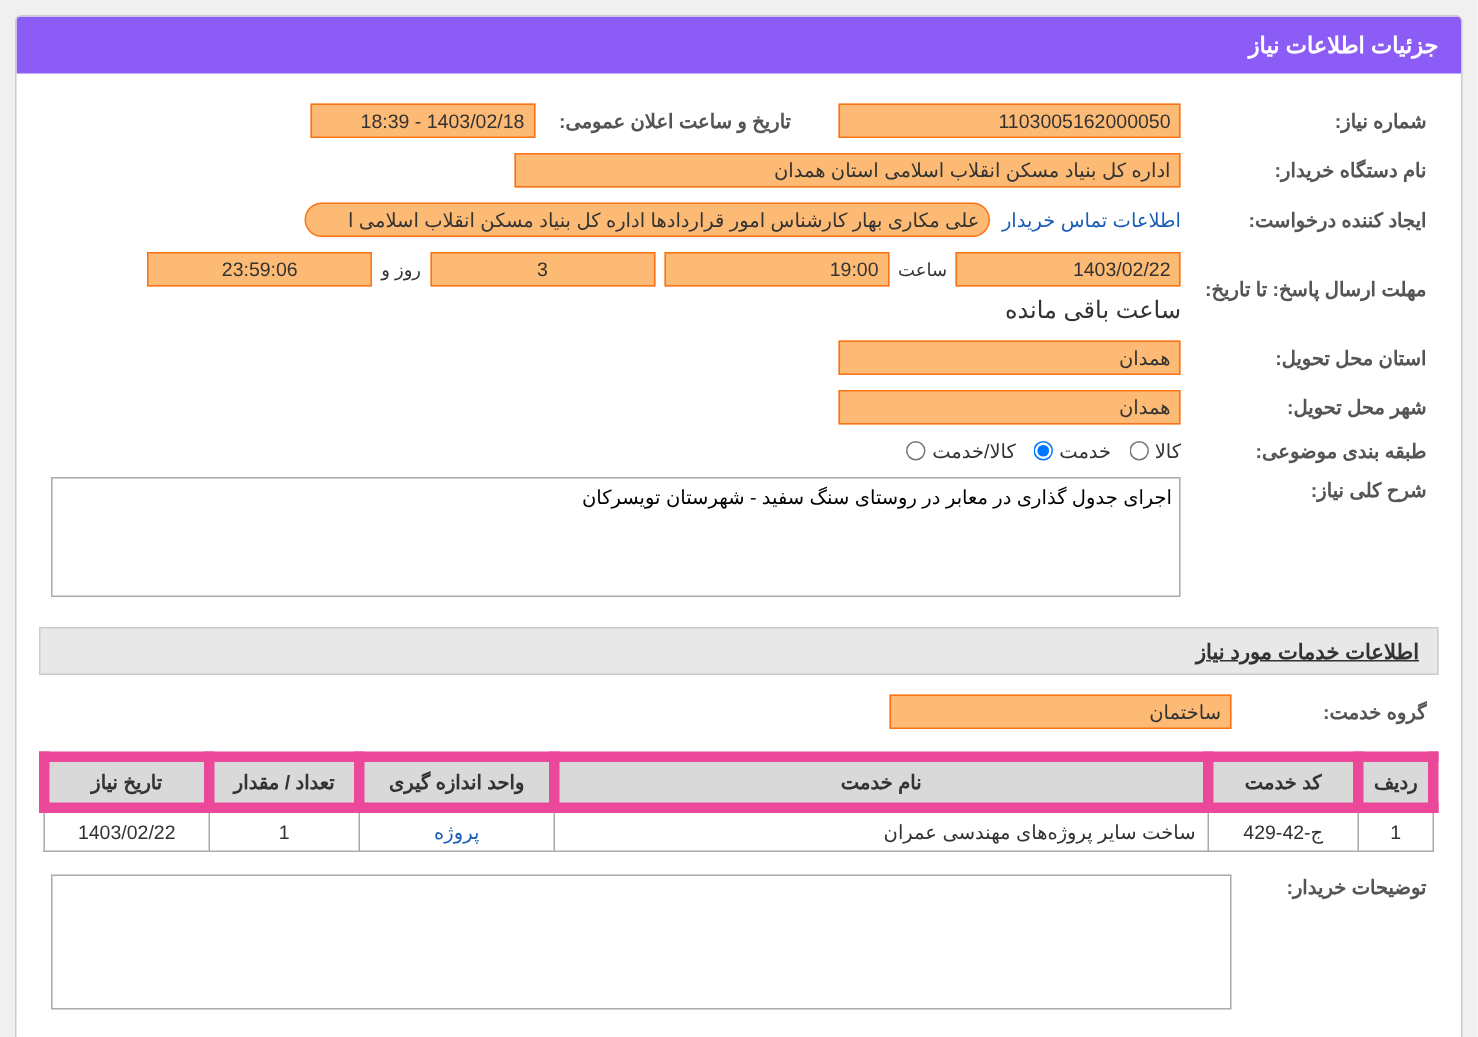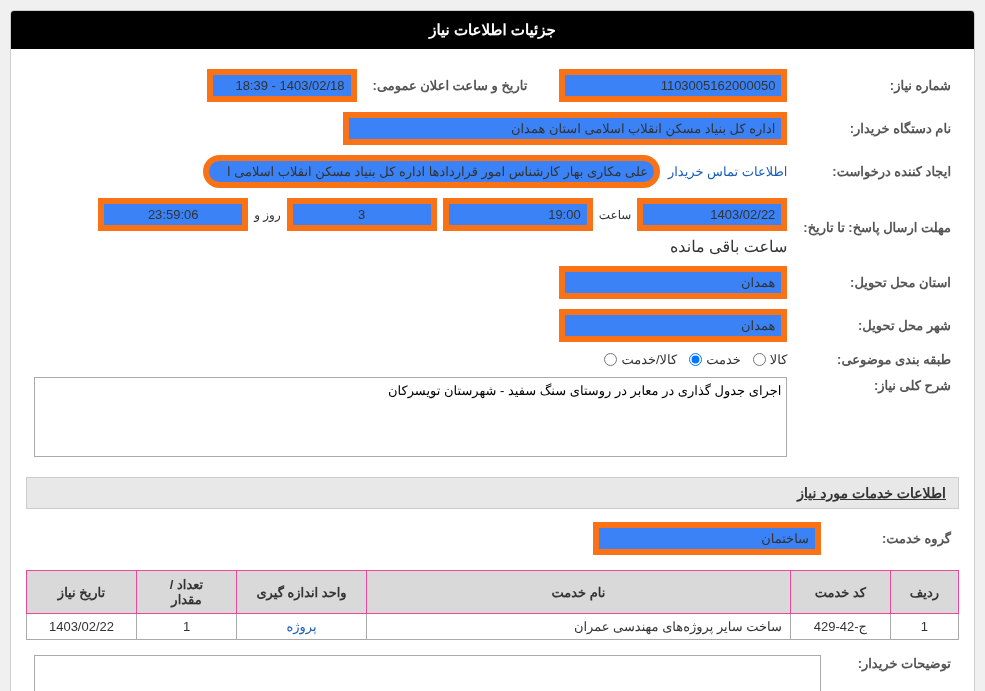--- a/index.html
+++ b/index.html
@@ -16,23 +16,23 @@
       background: #f0f0f0;
       padding: 10px;
     }
     .main-card {
       background: #fff;
       border: 1px solid #ccc;
       border-radius: 4px;
       overflow: hidden;
     }
     .card-header {
-      background: #000000;
+      background: #8b5cf6;
       color: #fff;
-      text-align: center;
+      text-align: right;
       padding: 10px 15px;
       font-size: 15px;
       font-weight: bold;
     }
     .card-body {
       padding: 15px;
     }
     .info-table {
       width: 100%;
       border-collapse: collapse;
@@ -46,23 +46,23 @@
       color: #555;
       font-weight: bold;
       white-space: nowrap;
       text-align: right;
       width: 130px;
     }
     .value-cell {
       text-align: right;
     }
     .input-box {
-      border: 6px solid #f97316;
+      border: 1px solid #f97316;
       padding: 3px 6px;
-      background: #3b82f6;
+      background: #fdba74;
       min-width: 150px;
       display: inline-block;
       text-align: right;
     }
     .input-box-med {
       width: 228px;
     }
     .input-box-small {
       width: 90px;
     }
@@ -93,22 +93,22 @@
       text-align: right;
       text-decoration: underline;
     }
     .services-table {
       width: 100%;
       border-collapse: collapse;
       margin-top: 8px;
     }
     .services-table th {
       background: #d9d9d9;
-      border: 1px solid #ec4899;
-      padding: 6px 19px;
+      border: 7px solid #ec4899;
+      padding: 6px 4px;
       text-align: center;
       font-weight: bold;
     }
     .services-table td {
       border: 1px solid #aaa;
       padding: 5px 8px;
       text-align: center;
     }
     .services-table td.col-name {
       text-align: right;

